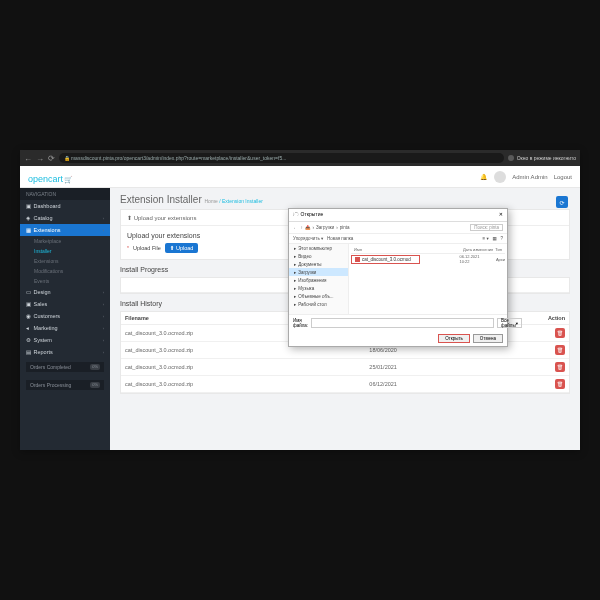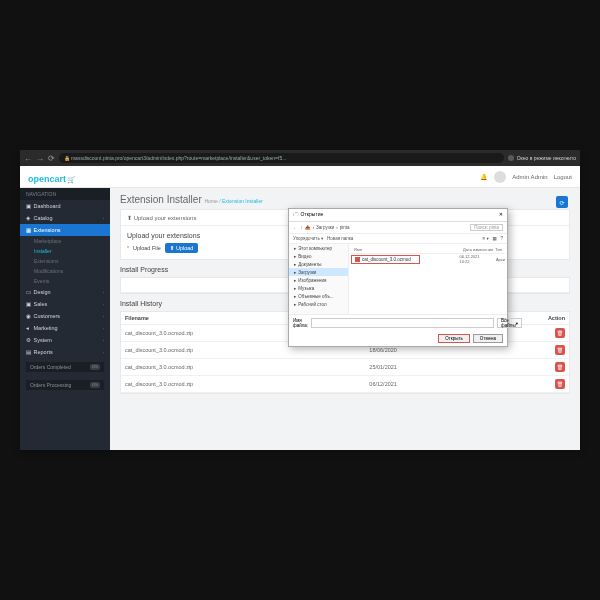--- a/index.html
+++ b/index.html
@@ -6,21 +6,21 @@
 body{background:#333;display:flex;align-items:center;justify-content:center;min-height:600px;width:600px}
 .canvas{width:600px;height:600px;background:#111;display:flex;align-items:center;justify-content:center}
 .browser{width:560px;height:300px;background:#fff;display:flex;flex-direction:column;box-shadow:0 2px 8px rgba(0,0,0,0.3);position:relative;overflow:hidden}
 .chrome-bar{height:16px;background:#2b2b2b;display:flex;align-items:center;padding:0 4px;gap:4px}
 .nav-icon{color:#999;font-size:8px}
 .url-bar{flex:1;background:#1a1a1a;border-radius:7px;height:10px;display:flex;align-items:center;padding:0 6px;color:#9aa;font-size:5px;overflow:hidden;white-space:nowrap}
 .incognito{display:flex;align-items:center;gap:3px;color:#ccc;font-size:5px}
 .inc-dot{width:6px;height:6px;border-radius:50%;background:#5a5a5a}
 .app{flex:1;display:flex;flex-direction:column;overflow:hidden}
 .header{height:22px;background:#fff;border-bottom:1px solid #e8e8e8;display:flex;align-items:center;justify-content:space-between;padding:0 8px}
-.logo{color:#1cbde0;font-weight:700;font-size:9px}
+.logo{color:#1cbde0;font-weight:400;font-size:9px}
 .logo-cart{color:#1cbde0;font-size:7px;margin-left:1px}
 .user-area{display:flex;align-items:center;gap:6px;font-size:6px;color:#666}
 .avatar{width:12px;height:12px;border-radius:50%;background:#ddd}
 .bell{color:#aaa}
 .body{flex:1;display:flex;overflow:hidden}
 .sidebar{width:90px;background:#232a33;color:#8a9099;font-size:5.5px;display:flex;flex-direction:column;overflow:hidden}
 .nav-head{background:#1a1f26;padding:3px 6px;font-size:5px;color:#7a8089}
 .nav-item{padding:3px 6px;display:flex;align-items:center;justify-content:space-between;cursor:pointer;color:#ced4da}
 .nav-item.active{background:#1a76d2;color:#fff}
 .nav-sub{padding:2px 6px 2px 14px;color:#6a7079;font-size:5px}

